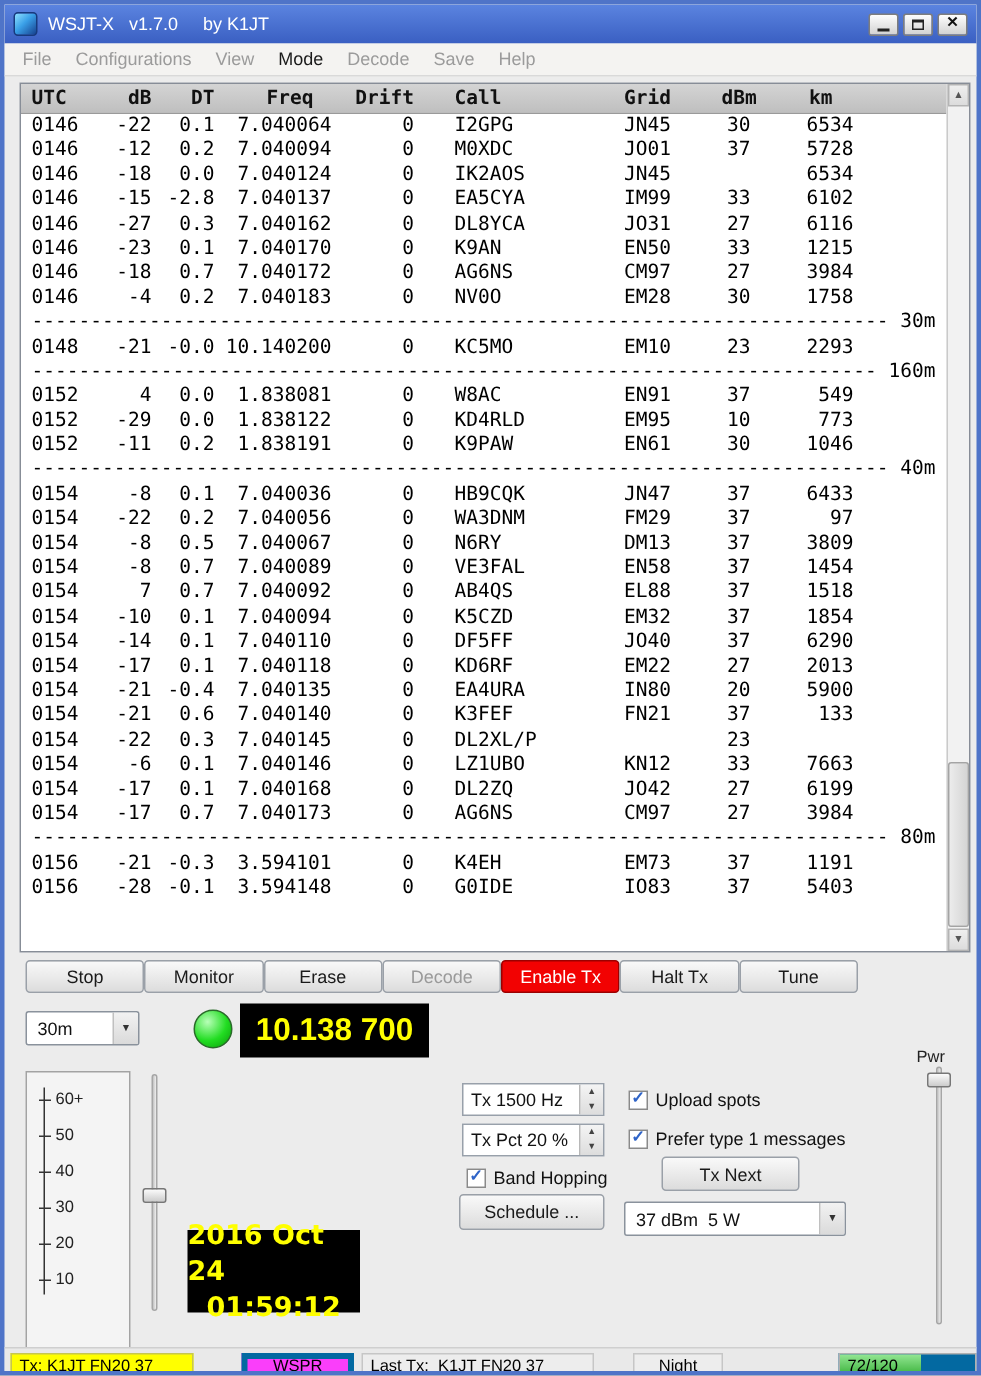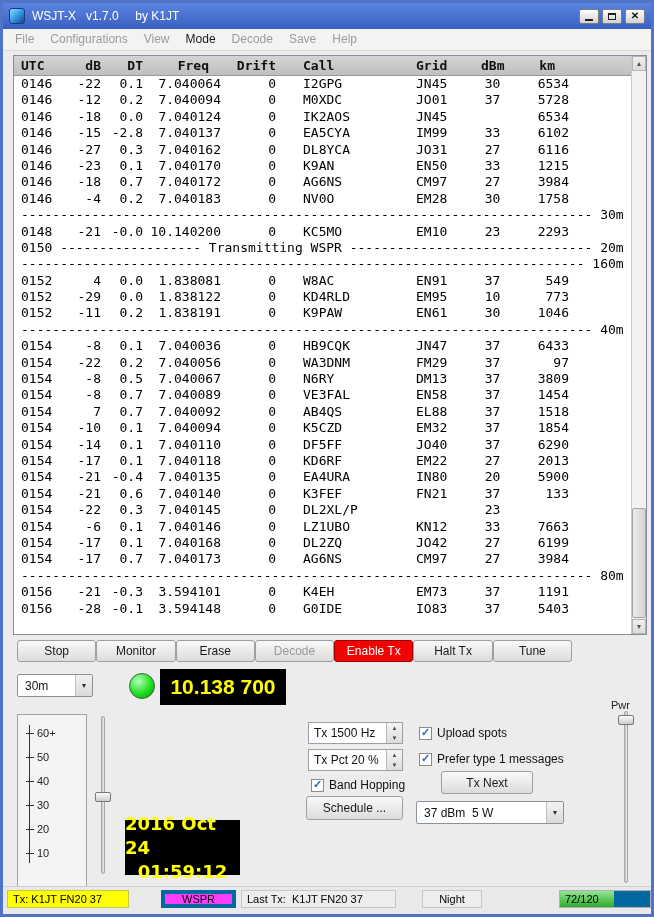--- a/index.html
+++ b/index.html
@@ -102,21 +102,21 @@
   .cbox i{font-style:normal;color:#2f64c8;font-size:11px;font-weight:bold;line-height:1;margin-top:-2px}
   .sbtn{position:absolute;font-size:12px;color:#1a1a1a;font-family:inherit;
     background:linear-gradient(#f9f9f9,#dcdcdc);border:1px solid #9aa0a8;border-radius:3px}
 
   
   .clock{position:absolute;left:122px;top:817px;width:115px;height:55px;background:#000;color:#ffff00;
     display:flex;flex-direction:column;align-items:center;justify-content:center;font-weight:bold;
     font-size:18px;line-height:24px;font-family:"DejaVu Sans",sans-serif}
 
   
-  .statusbar{position:absolute;left:0;right:0;bottom:0;height:28px;background:#e9e9e9;border-top:1px solid #cfcfcf;font-size:11px}
+  .statusbar{position:absolute;left:0;right:0;bottom:0;height:16px;background:#e9e9e9;border-top:1px solid #cfcfcf;font-size:11px}
   .sb-item{position:absolute;top:3px;height:18px;display:flex;align-items:center;padding:0 5px;white-space:pre;color:#000}
   #sb-tx{left:4px;width:122px;background:#ffff00;border:1px solid #c6c650}
   #sb-mode{left:158px;width:75px;background:#fa3efa;border:4px solid #0369a1;justify-content:center}
   #sb-lasttx{left:238px;width:155px;background:#ededed;border:1px solid #c6c6c6}
   #sb-night{left:419px;width:60px;background:#ededed;border:1px solid #c6c6c6;justify-content:center}
   #sb-progress{left:556px;width:92px;background:#0369a1;border:1px solid #b0b0b0;justify-content:flex-start;padding-right:3px}
   #progress-fill{position:absolute;left:0;top:0;bottom:0;width:60%;background:linear-gradient(#93e693,#2daa2d)}
   #progress-label{position:relative;z-index:1}
 </style>
 </head>
@@ -166,21 +166,20 @@
         <div class="row"><span class="c c0">0146</span><span class="c c1">-22</span><span class="c c2">0.1</span><span class="c c3">7.040064</span><span class="c c4">0</span><span class="c c5">I2GPG</span><span class="c c6">JN45</span><span class="c c7">30</span><span class="c c8">6534</span></div>
         <div class="row"><span class="c c0">0146</span><span class="c c1">-12</span><span class="c c2">0.2</span><span class="c c3">7.040094</span><span class="c c4">0</span><span class="c c5">M0XDC</span><span class="c c6">JO01</span><span class="c c7">37</span><span class="c c8">5728</span></div>
         <div class="row"><span class="c c0">0146</span><span class="c c1">-18</span><span class="c c2">0.0</span><span class="c c3">7.040124</span><span class="c c4">0</span><span class="c c5">IK2AOS</span><span class="c c6">JN45</span><span class="c c7"></span><span class="c c8">6534</span></div>
         <div class="row"><span class="c c0">0146</span><span class="c c1">-15</span><span class="c c2">-2.8</span><span class="c c3">7.040137</span><span class="c c4">0</span><span class="c c5">EA5CYA</span><span class="c c6">IM99</span><span class="c c7">33</span><span class="c c8">6102</span></div>
         <div class="row"><span class="c c0">0146</span><span class="c c1">-27</span><span class="c c2">0.3</span><span class="c c3">7.040162</span><span class="c c4">0</span><span class="c c5">DL8YCA</span><span class="c c6">JO31</span><span class="c c7">27</span><span class="c c8">6116</span></div>
         <div class="row"><span class="c c0">0146</span><span class="c c1">-23</span><span class="c c2">0.1</span><span class="c c3">7.040170</span><span class="c c4">0</span><span class="c c5">K9AN</span><span class="c c6">EN50</span><span class="c c7">33</span><span class="c c8">1215</span></div>
         <div class="row"><span class="c c0">0146</span><span class="c c1">-18</span><span class="c c2">0.7</span><span class="c c3">7.040172</span><span class="c c4">0</span><span class="c c5">AG6NS</span><span class="c c6">CM97</span><span class="c c7">27</span><span class="c c8">3984</span></div>
         <div class="row"><span class="c c0">0146</span><span class="c c1">-4</span><span class="c c2">0.2</span><span class="c c3">7.040183</span><span class="c c4">0</span><span class="c c5">NV0O</span><span class="c c6">EM28</span><span class="c c7">30</span><span class="c c8">1758</span></div>
         <div class="row sep">------------------------------------------------------------------------- 30m</div>
         <div class="row"><span class="c c0">0148</span><span class="c c1">-21</span><span class="c c2">-0.0</span><span class="c c3">10.140200</span><span class="c c4">0</span><span class="c c5">KC5MO</span><span class="c c6">EM10</span><span class="c c7">23</span><span class="c c8">2293</span></div>
-        <div class="row sep">0150 ------------------ Transmitting WSPR ------------------------------- 20m</div>
         <div class="row sep">------------------------------------------------------------------------ 160m</div>
         <div class="row"><span class="c c0">0152</span><span class="c c1">4</span><span class="c c2">0.0</span><span class="c c3">1.838081</span><span class="c c4">0</span><span class="c c5">W8AC</span><span class="c c6">EN91</span><span class="c c7">37</span><span class="c c8">549</span></div>
         <div class="row"><span class="c c0">0152</span><span class="c c1">-29</span><span class="c c2">0.0</span><span class="c c3">1.838122</span><span class="c c4">0</span><span class="c c5">KD4RLD</span><span class="c c6">EM95</span><span class="c c7">10</span><span class="c c8">773</span></div>
         <div class="row"><span class="c c0">0152</span><span class="c c1">-11</span><span class="c c2">0.2</span><span class="c c3">1.838191</span><span class="c c4">0</span><span class="c c5">K9PAW</span><span class="c c6">EN61</span><span class="c c7">30</span><span class="c c8">1046</span></div>
         <div class="row sep">------------------------------------------------------------------------- 40m</div>
         <div class="row"><span class="c c0">0154</span><span class="c c1">-8</span><span class="c c2">0.1</span><span class="c c3">7.040036</span><span class="c c4">0</span><span class="c c5">HB9CQK</span><span class="c c6">JN47</span><span class="c c7">37</span><span class="c c8">6433</span></div>
         <div class="row"><span class="c c0">0154</span><span class="c c1">-22</span><span class="c c2">0.2</span><span class="c c3">7.040056</span><span class="c c4">0</span><span class="c c5">WA3DNM</span><span class="c c6">FM29</span><span class="c c7">37</span><span class="c c8">97</span></div>
         <div class="row"><span class="c c0">0154</span><span class="c c1">-8</span><span class="c c2">0.5</span><span class="c c3">7.040067</span><span class="c c4">0</span><span class="c c5">N6RY</span><span class="c c6">DM13</span><span class="c c7">37</span><span class="c c8">3809</span></div>
         <div class="row"><span class="c c0">0154</span><span class="c c1">-8</span><span class="c c2">0.7</span><span class="c c3">7.040089</span><span class="c c4">0</span><span class="c c5">VE3FAL</span><span class="c c6">EN58</span><span class="c c7">37</span><span class="c c8">1454</span></div>
         <div class="row"><span class="c c0">0154</span><span class="c c1">7</span><span class="c c2">0.7</span><span class="c c3">7.040092</span><span class="c c4">0</span><span class="c c5">AB4QS</span><span class="c c6">EL88</span><span class="c c7">37</span><span class="c c8">1518</span></div>

